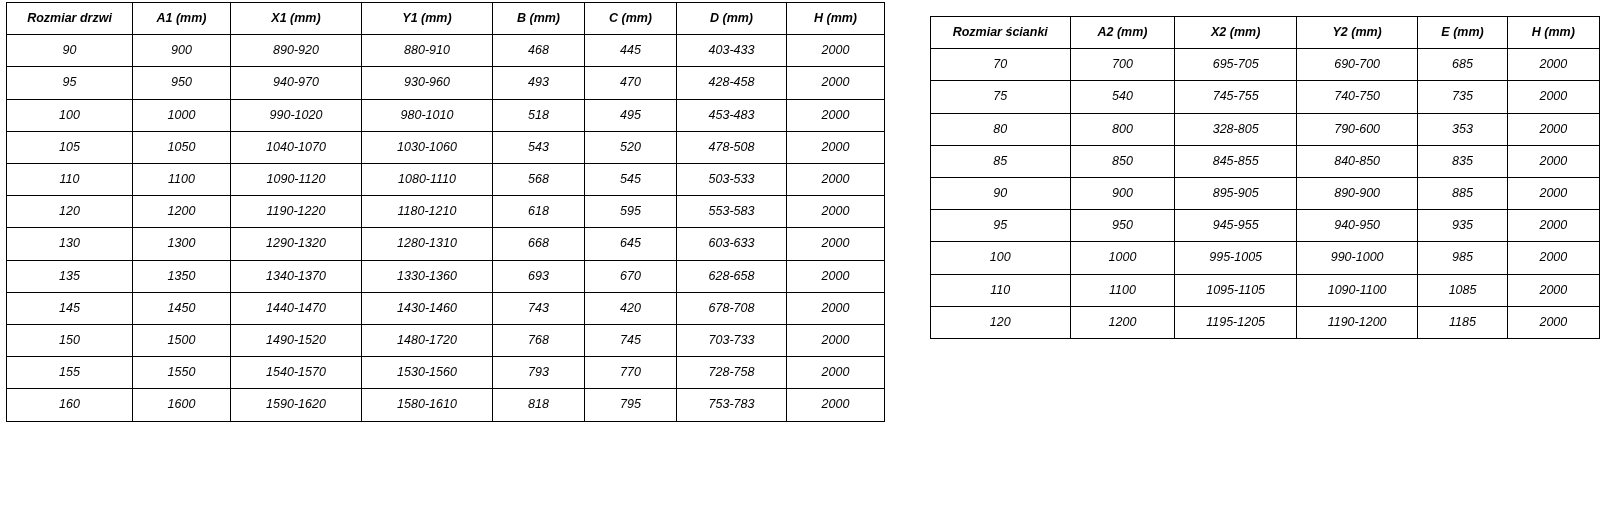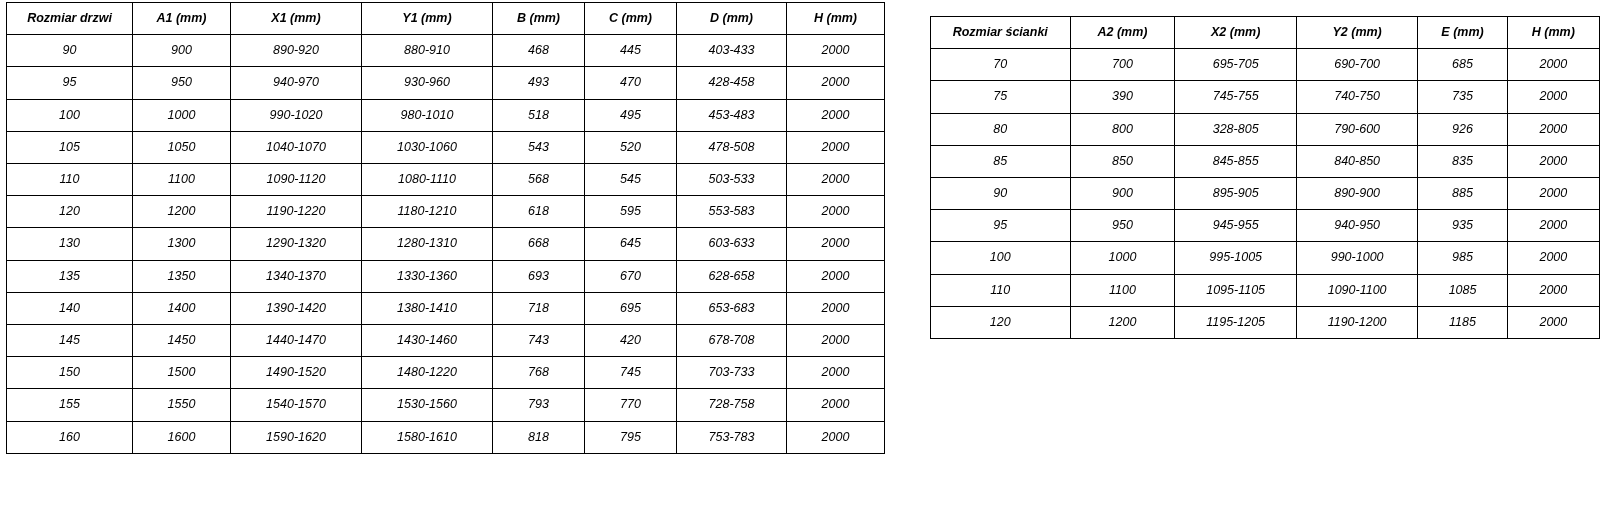--- a/index.html
+++ b/index.html
@@ -175,44 +175,34 @@
           <td>135</td>
           <td>1350</td>
           <td>1340-1370</td>
           <td>1330-1360</td>
           <td>693</td>
           <td>670</td>
           <td>628-658</td>
           <td>2000</td>
         </tr>
         <tr>
-          <td>140</td>
-          <td>1400</td>
-          <td>1390-1420</td>
-          <td>1380-1410</td>
-          <td>718</td>
-          <td>695</td>
-          <td>653-683</td>
-          <td>2000</td>
-        </tr>
-        <tr>
           <td>145</td>
           <td>1450</td>
           <td>1440-1470</td>
           <td>1430-1460</td>
           <td>743</td>
           <td>420</td>
           <td>678-708</td>
           <td>2000</td>
         </tr>
         <tr>
           <td>150</td>
           <td>1500</td>
           <td>1490-1520</td>
-          <td>1480-1220</td>
+          <td>1480-1720</td>
           <td>768</td>
           <td>745</td>
           <td>703-733</td>
           <td>2000</td>
         </tr>
         <tr>
           <td>155</td>
           <td>1550</td>
           <td>1540-1570</td>
           <td>1530-1560</td>
@@ -259,32 +249,32 @@
         <tr>
           <td>70</td>
           <td>700</td>
           <td>695-705</td>
           <td>690-700</td>
           <td>685</td>
           <td>2000</td>
         </tr>
         <tr>
           <td>75</td>
-          <td>390</td>
+          <td>540</td>
           <td>745-755</td>
           <td>740-750</td>
           <td>735</td>
           <td>2000</td>
         </tr>
         <tr>
           <td>80</td>
           <td>800</td>
           <td>328-805</td>
           <td>790-600</td>
-          <td>926</td>
+          <td>353</td>
           <td>2000</td>
         </tr>
         <tr>
           <td>85</td>
           <td>850</td>
           <td>845-855</td>
           <td>840-850</td>
           <td>835</td>
           <td>2000</td>
         </tr>

